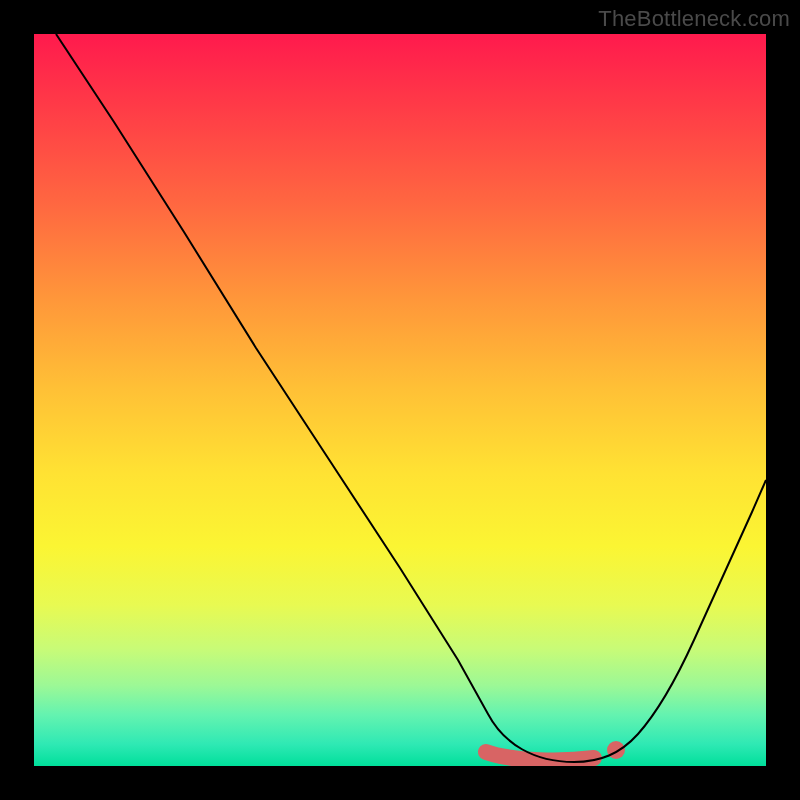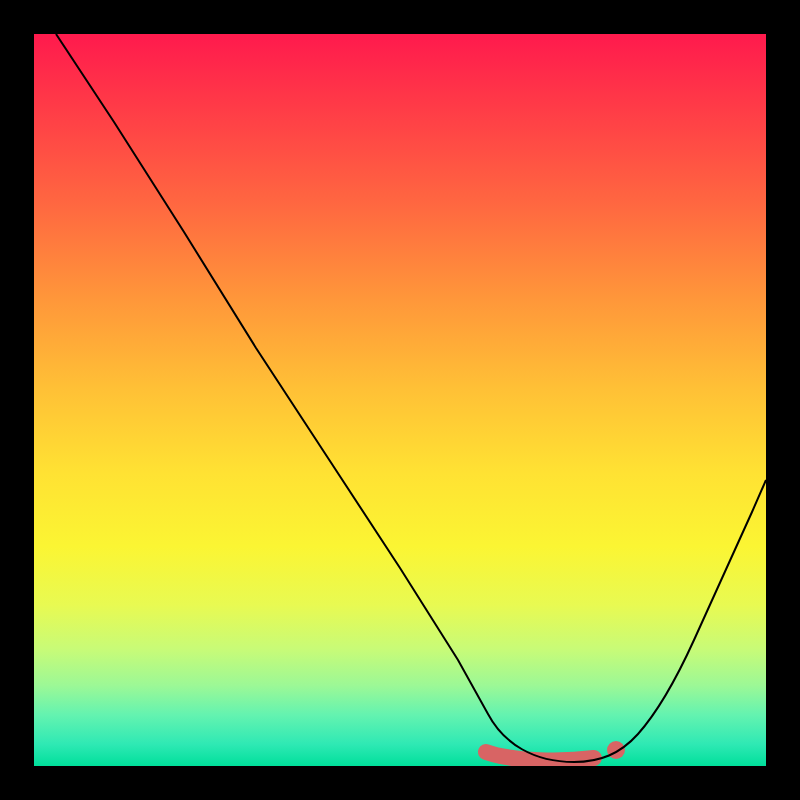--- a/index.html
+++ b/index.html
@@ -57,20 +57,21 @@
   }
   .curve-main { stroke: #000; stroke-width: 2; fill: none; }
   .highlight { stroke: #d86464; stroke-width: 16; fill: none; stroke-linecap: round; }
   .highlight-dot { fill: #d86464; }
 </style>
 </head>
 <body>
 
 <div class="frame">
 
+  <div class="watermark">TheBottleneck.com</div>
 
   <div class="plot-area">
     <svg class="curves" viewBox="0 0 732 732" preserveAspectRatio="none">
 
       <path class="highlight" d="M 452 718
                C 480 728, 530 728, 560 724"></path>
 
       <circle class="highlight-dot" r="9" cx="582" cy="716"></circle>
 
       <path class="curve-main" d="M 22 0

